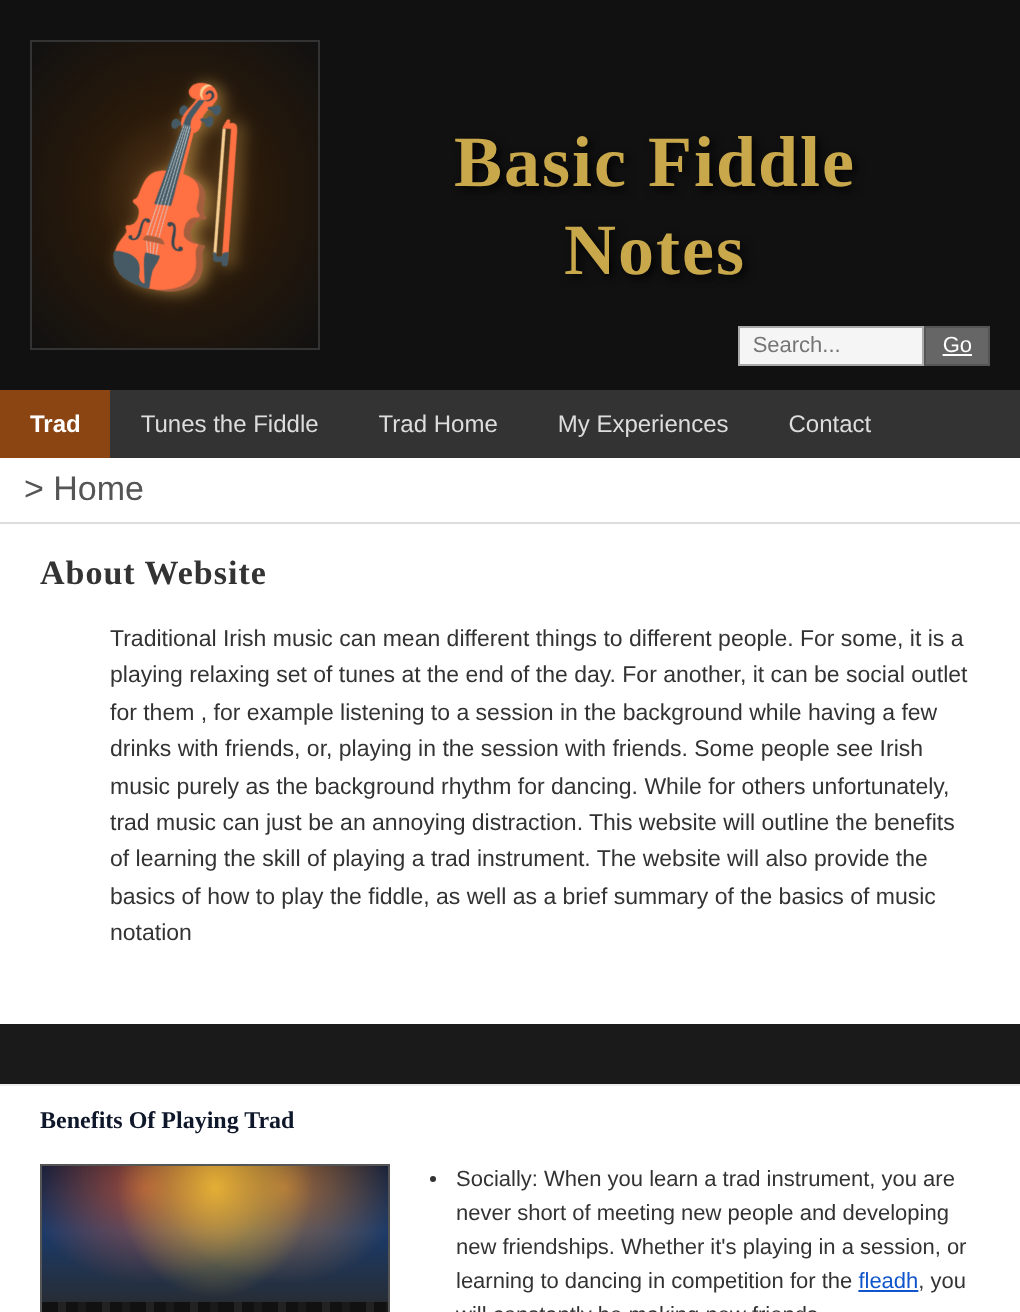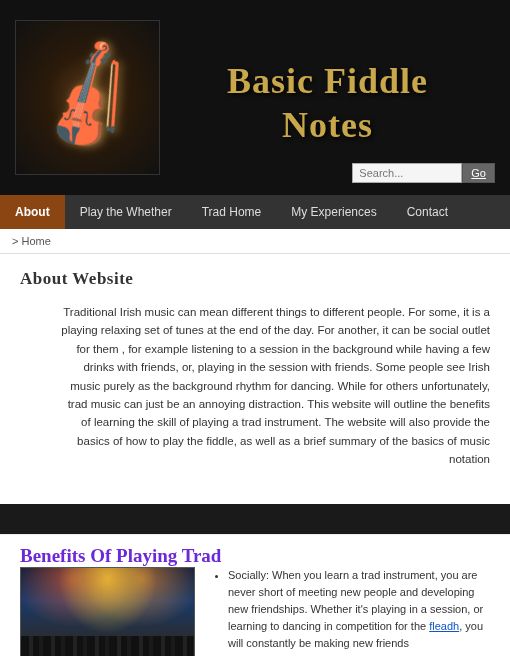--- a/index.html
+++ b/index.html
@@ -65,21 +65,21 @@
       bottom: 12px;
       right: 15px;
       display: flex;
       align-items: center;
     }
     .search-input {
       padding: 3px 6px;
       font-size: 11px;
       border: 1px solid #aaa;
       outline: none;
-      width: 110px;
+      width: 93px;
       background: #f5f5f5;
     }
     .search-btn {
       padding: 3px 8px;
       font-size: 11px;
       background: #666;
       color: #fff;
       border: 1px solid #555;
       cursor: pointer;
       text-decoration: underline;
@@ -102,21 +102,21 @@
     .nav-item.active {
       background: #8b4513;
       color: #fff;
       font-weight: bold;
     }
 
     
     .breadcrumb {
       background: #fff;
       padding: 6px 12px;
-      font-size: 11px;
+      font-size: 17px;
       color: #555;
       border-bottom: 1px solid #ddd;
     }
     .breadcrumb a {
       color: #555;
       text-decoration: none;
     }
 
     
     .main-content {
@@ -133,35 +133,35 @@
       text-transform: capitalize;
       letter-spacing: 0.5px;
     }
 
     .about-text {
       font-size: 11.5px;
       line-height: 1.6;
       color: #333;
       margin-left: 35px;
       margin-bottom: 20px;
-      text-align: right;
     }
 
     
     .benefits-section {
       background: #fff;
       padding: 10px 20px 15px;
       border-top: 1px solid #eee;
     }
 
     .benefits-title {
       font-family: Georgia, serif;
-      font-size: 19px;
-      font-weight: bold;
-      color: #6d28d9;
+      font-size: 12px;
+      font-weight: bold;
+      color: #0f172a;
+      margin-bottom: 14px;
       text-transform: capitalize;
     }
 
     .benefits-layout {
       display: flex;
       gap: 15px;
       align-items: flex-start;
     }
 
     .benefits-image {
@@ -241,22 +241,22 @@
       <span>Notes</span>
     </h1>
   </div>
   <div class="search-bar">
     <input class="search-input" type="text" placeholder="Search..." style="">
     <button class="search-btn">Go</button>
   </div>
 </div>
 
 <nav class="nav">
-  <a class="nav-item active">About</a>
-  <a class="nav-item">Play the Whether</a>
+  <a class="nav-item active">Trad</a>
+  <a class="nav-item">Tunes the Fiddle</a>
   <a class="nav-item">Trad Home</a>
   <a class="nav-item">My Experiences</a>
   <a class="nav-item">Contact</a>
 </nav>
 
 <div class="breadcrumb">
   <a>&gt; Home</a>
 </div>
 
 <div class="main-content">

